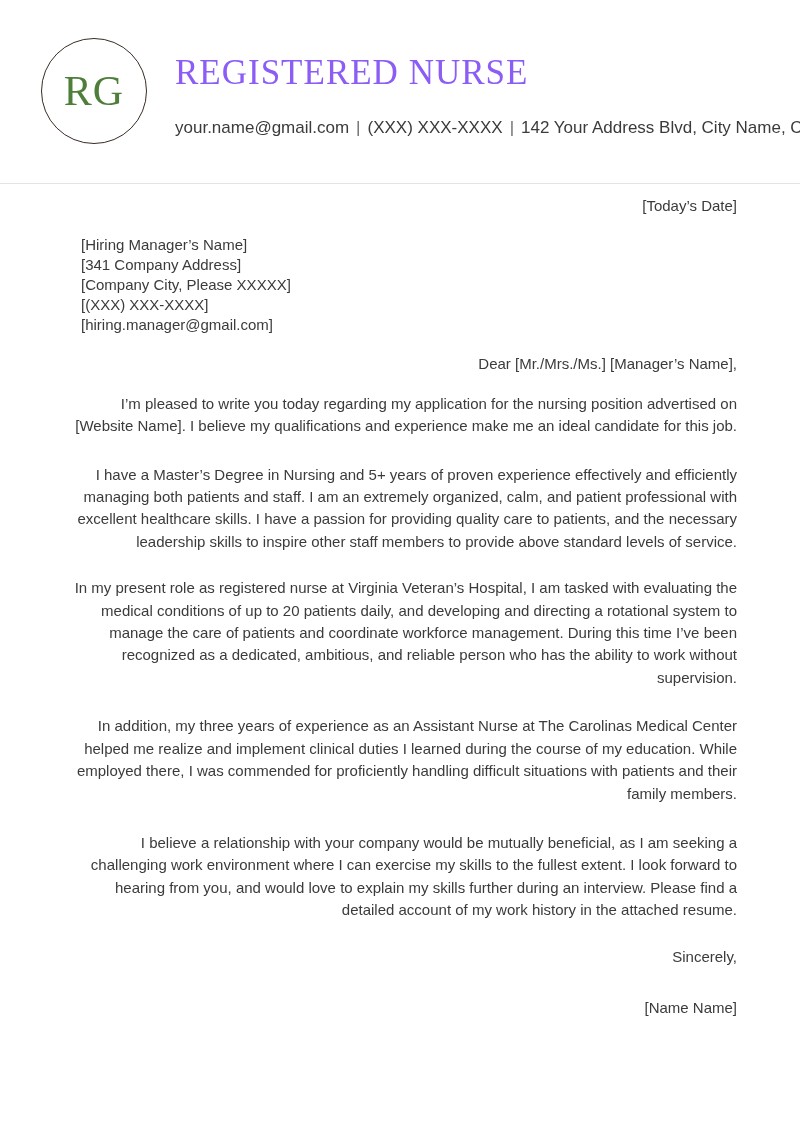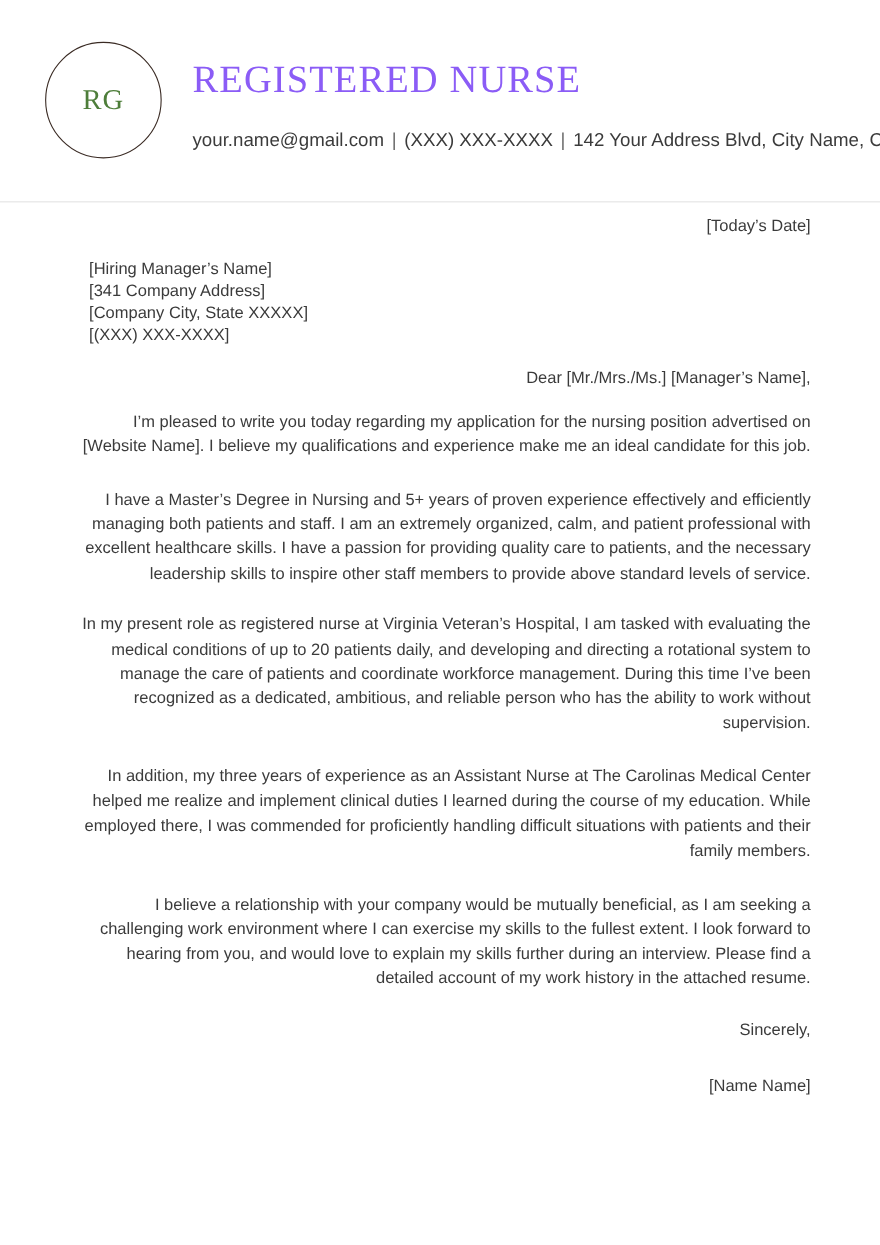--- a/index.html
+++ b/index.html
@@ -17,21 +17,21 @@
   .monogram {
     position:absolute; left:41px; top:38px;
     width:104px; height:104px;
     border:1px solid #3a2b24;
     border-radius:50%;
     display:flex; align-items:center; justify-content:center;
     background:#ffffff;
   }
   .monogram-text {
     font-family:"Liberation Serif", serif;
-    font-size:26px; line-height:1;
+    font-size:42px; line-height:1;
     color:#4e7e3a;
     letter-spacing:1px;
   }
   .header-text { position:absolute; left:175px; top:54px; }
   .doc-title {
     font-family:"Liberation Serif", serif;
     font-size:35px; line-height:1.1;
     letter-spacing:1px;
     color:#8b5cf6;
     margin:0;
@@ -85,22 +85,23 @@
     </div>
     <hr class="header-divider">
   </div>
 
   <div class="letter">
     <p class="date-line">[Today’s Date]</p>
 
     <div class="recipient-block">
       <div>[Hiring Manager’s Name]</div>
       <div>[341 Company Address]</div>
-      <div>[Company City, State XXXXX]</div>
+      <div>[Company City, Please XXXXX]</div>
       <div>[(XXX) XXX-XXXX]</div>
+      <div>[hiring.manager@gmail.com]</div>
     </div>
 
     <p class="salutation">Dear [Mr./Mrs./Ms.] [Manager’s Name],</p>
 
     <p class="body-para-1">I’m pleased to write you today regarding my application for the nursing position advertised on [Website Name]. I believe my qualifications and experience make me an ideal candidate for this job.</p>
     <p class="body-para-2">I have a Master’s Degree in Nursing and 5+ years of proven experience effectively and efficiently managing both patients and staff. I am an extremely organized, calm, and patient professional with excellent healthcare skills. I have a passion for providing quality care to patients, and the necessary leadership skills to inspire other staff members to provide above standard levels of service.</p>
     <p class="body-para-3">In my present role as registered nurse at Virginia Veteran’s Hospital, I am tasked with evaluating the medical conditions of up to 20 patients daily, and developing and directing a rotational system to manage the care of patients and coordinate workforce management. During this time I’ve been recognized as a dedicated, ambitious, and reliable person who has the ability to work without supervision.</p>
     <p class="body-para-4">In addition, my three years of experience as an Assistant Nurse at The Carolinas Medical Center helped me realize and implement clinical duties I learned during the course of my education. While employed there, I was commended for proficiently handling difficult situations with patients and their family members.</p>
     <p class="body-para-5">I believe a relationship with your company would be mutually beneficial, as I am seeking a challenging work environment where I can exercise my skills to the fullest extent. I look forward to hearing from you, and would love to explain my skills further during an interview. Please find a detailed account of my work history in the attached resume.</p>
 

